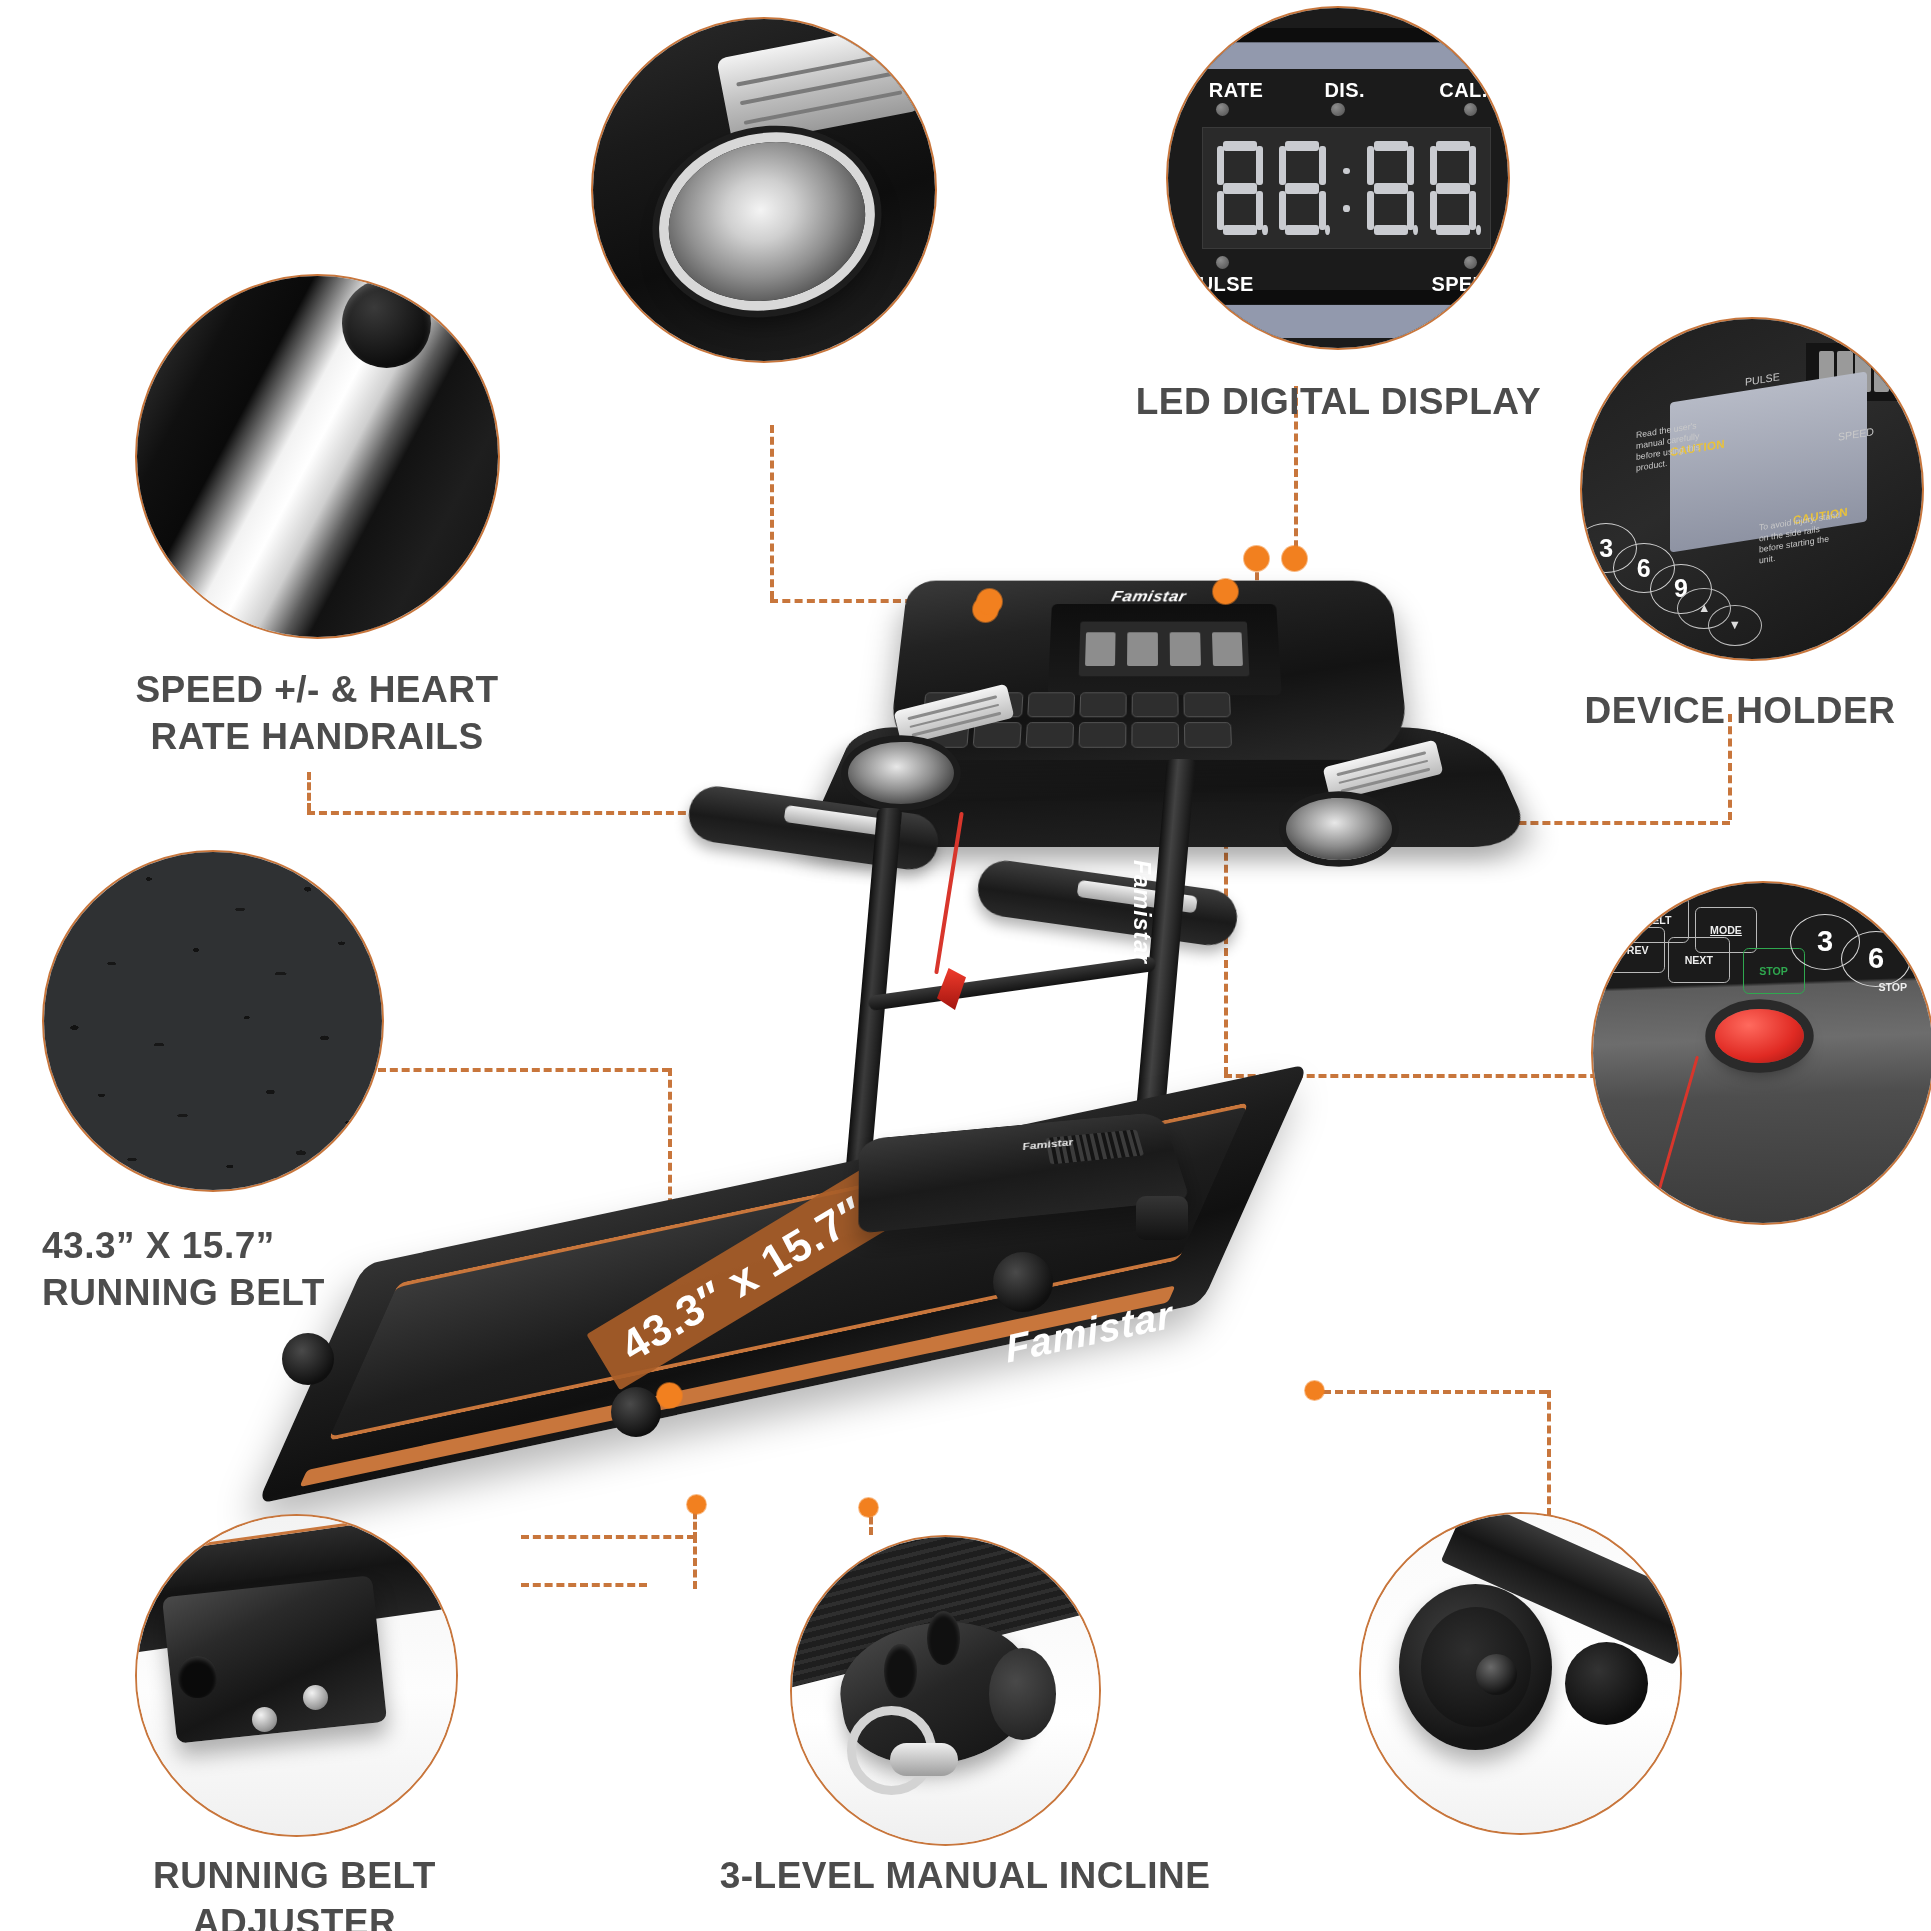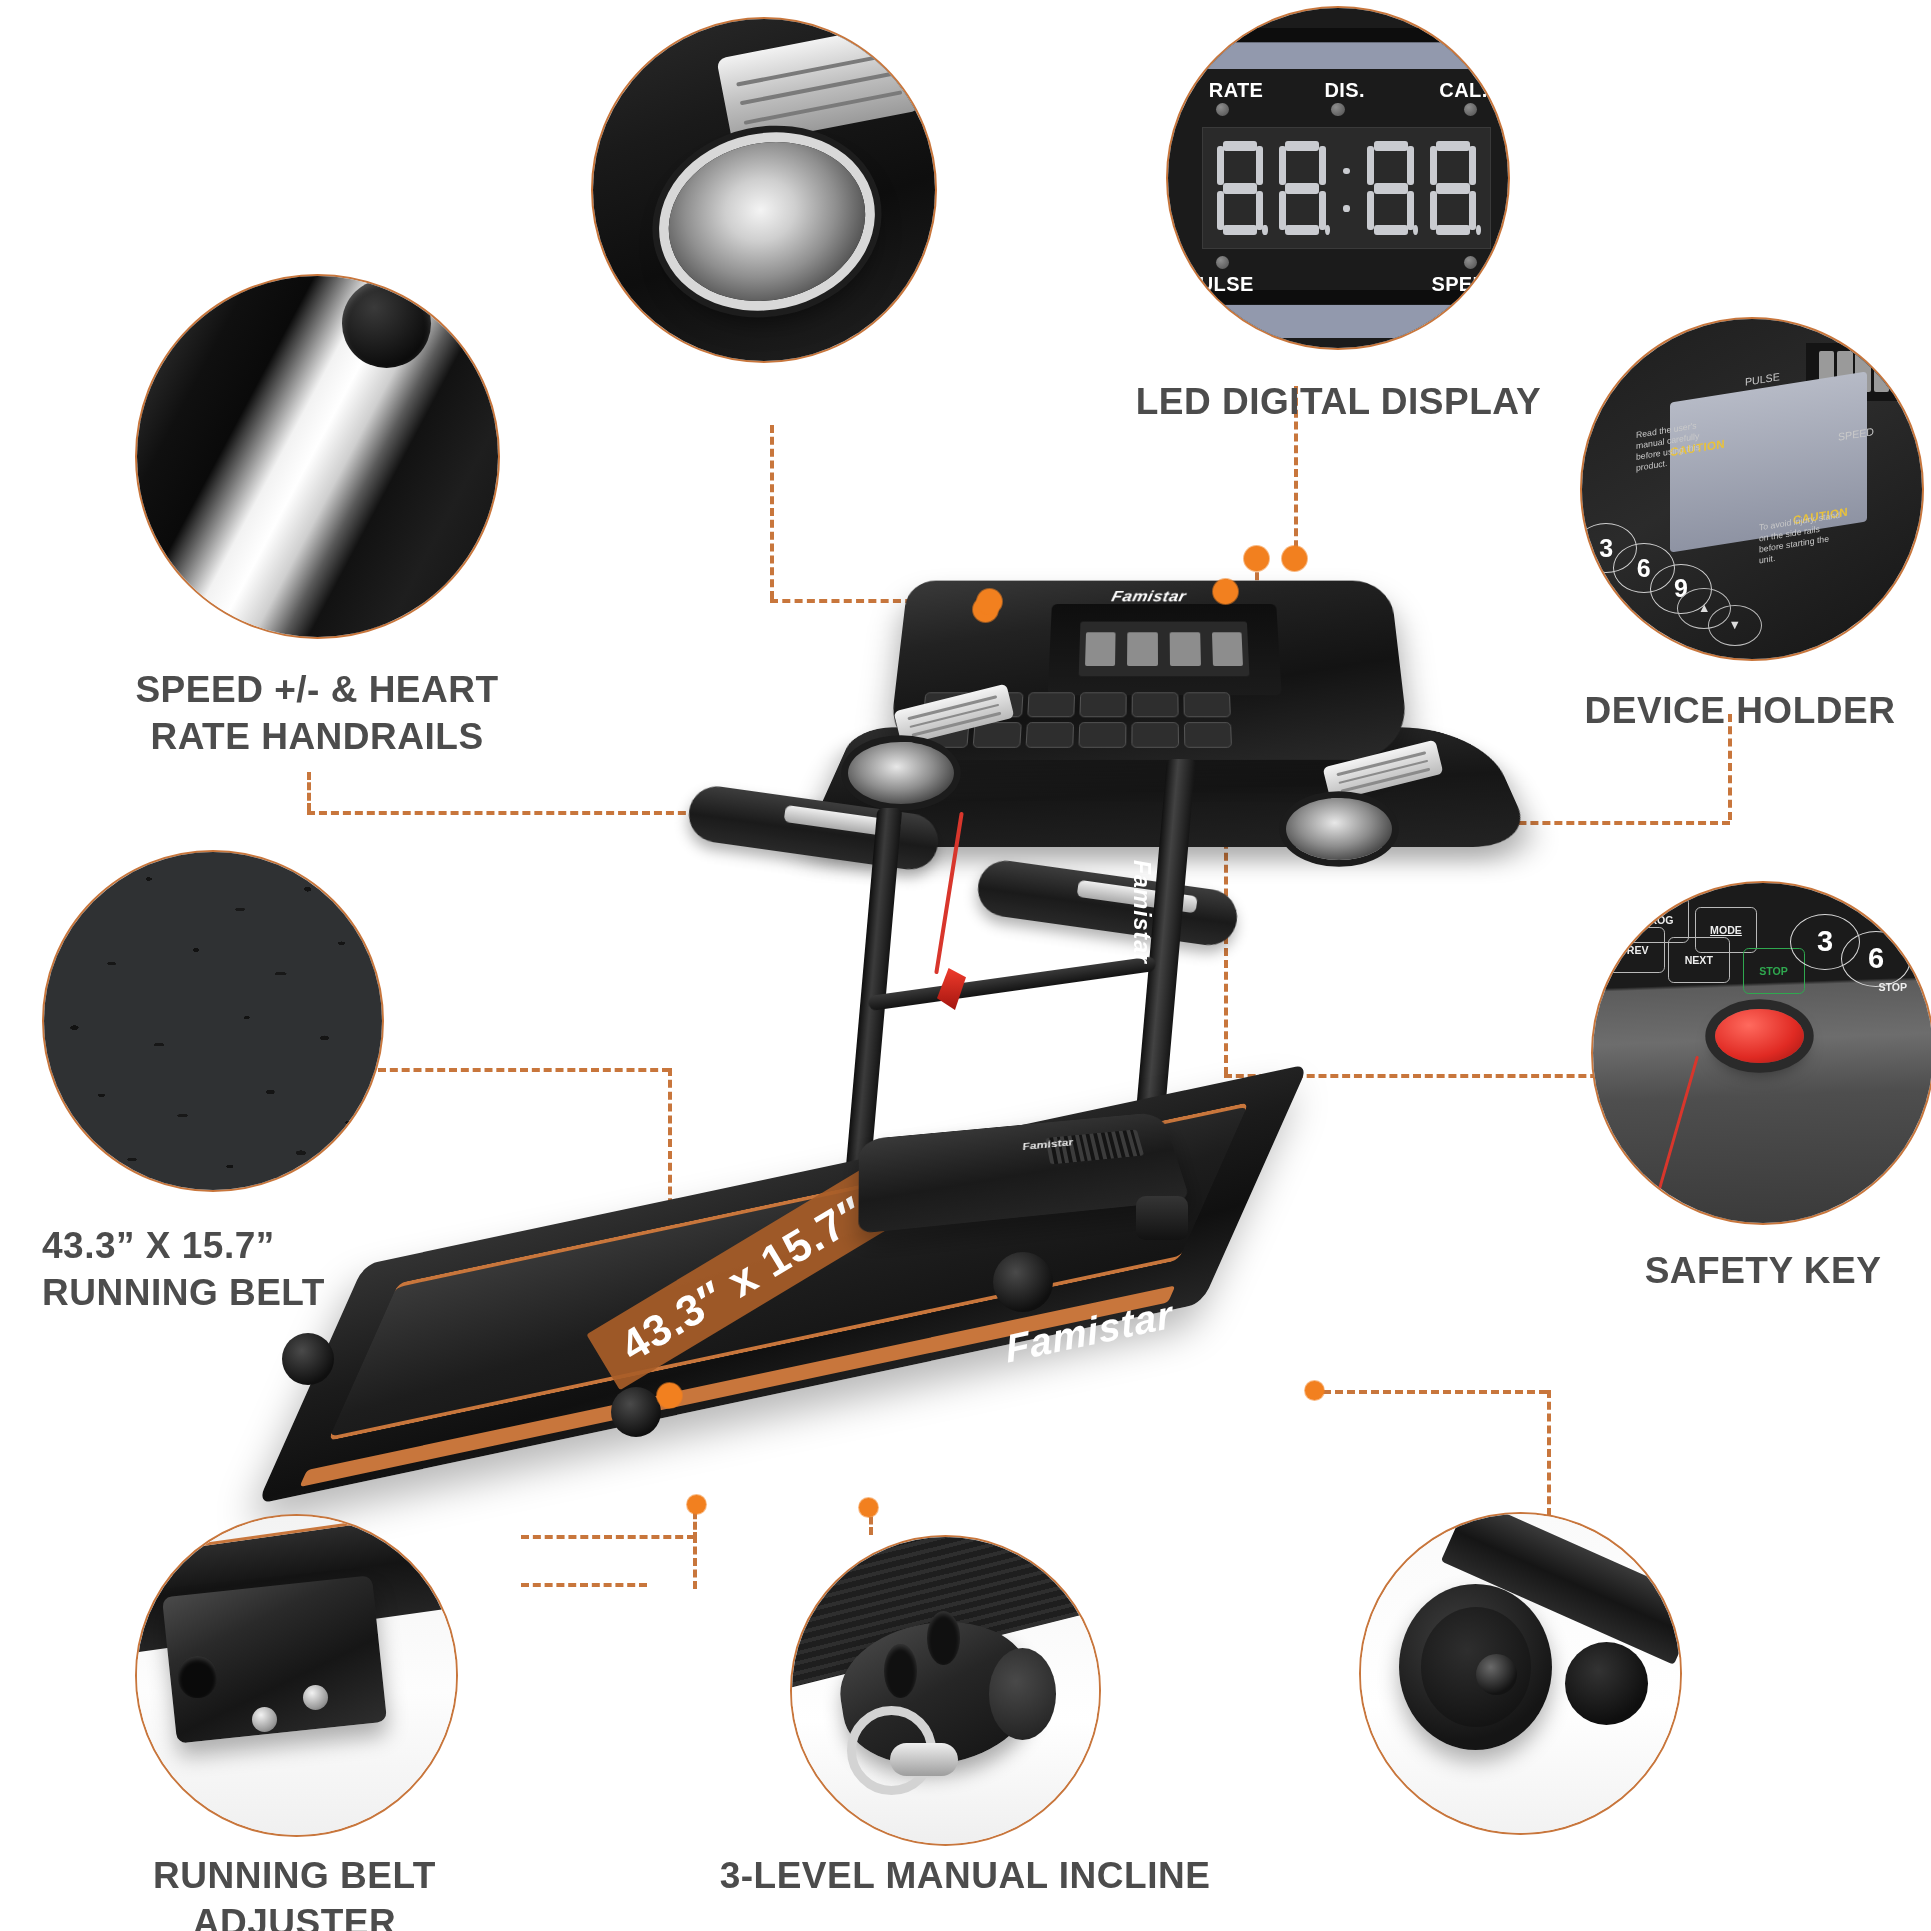--- a/index.html
+++ b/index.html
@@ -495,33 +495,32 @@
       <div class="num" style="left:9%;top:66%;">6</div>
       <div class="num" style="left:20%;top:72%;">9</div>
       <div class="pill" style="left:28%;top:79%;">▲</div>
       <div class="pill" style="left:37%;top:84%;">▼</div>
     </div>
   </div>
   <div class="label" style="left:1549px;top:687px;width:382px;">DEVICE HOLDER</div>
 
   <div class="bubble" style="left:1591px;top:881px;width:340px;height:340px;">
     <div class="inner key-scene">
-      <div class="btn" style="left:10%;top:4%;">PROG</div>
+      <div class="btn" style="left:10%;top:4%;">BELT</div>
       <div class="btn" style="left:30%;top:7%;text-decoration:underline;">MODE</div>
       <div class="btn" style="left:3%;top:13%;">PREV</div>
       <div class="btn" style="left:22%;top:16%;">NEXT</div>
       <div class="btn g" style="left:44%;top:19%;">STOP</div>
       <div class="numc" style="left:58%;top:9%;">3</div>
       <div class="numc" style="left:73%;top:14%;">6</div>
       <div class="btn" style="right:3%;top:24%;border:none;">STOP</div>
       <div class="redkey"></div>
       <div class="cord"></div>
     </div>
   </div>
-  <div class="label" style="left:1595px;top:1247px;width:336px;">SAFETY KEY</div>
 
   <div class="bubble" style="left:42px;top:850px;width:338px;height:338px;">
     <div class="inner belt-tex"></div>
   </div>
   <div class="label" style="left:42px;top:1222px;width:338px;text-align:left;">43.3” X 15.7”
 RUNNING BELT</div>
 
   <div class="bubble" style="left:135px;top:1514px;width:319px;height:319px;">
     <div class="inner adj-scene">
       <div class="rail"></div>

